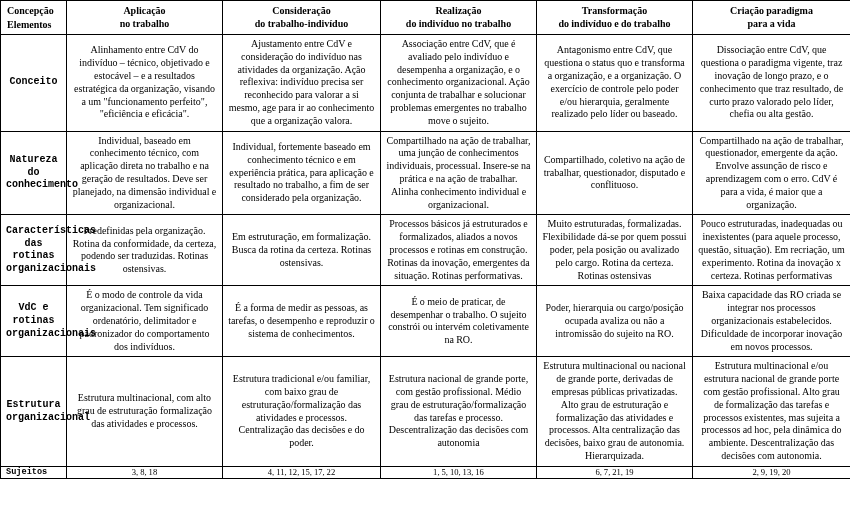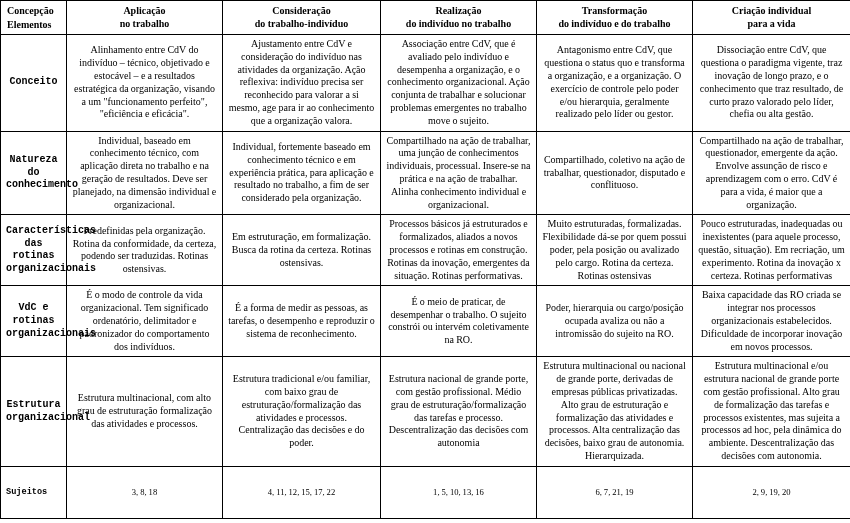--- a/index.html
+++ b/index.html
@@ -49,21 +49,21 @@
     hyphens: manual;
     font-family: Liberation Mono, monospace;
   }
   td.body-cell {
     text-align: justify;
     text-align-last: center;
     padding: 4px 6px;
   }
   tr.subjects td {
     text-align: center;
-    padding: 20px 5px;
+    padding: 0 5px;
     font-size: 8.6px;
   }
   tr.subjects td.rowhead {
     text-align: left;
   }
   .col0 { width: 66px; }
   .col1 { width: 156px; }
   .col2 { width: 158px; }
   .col3 { width: 156px; }
   .col4 { width: 156px; }
@@ -98,32 +98,32 @@
       </th>
       <th>
         <span class="hdr-line">Realização</span>
         <span class="hdr-line">do indivíduo no trabalho</span>
       </th>
       <th>
         <span class="hdr-line">Transformação</span>
         <span class="hdr-line">do indivíduo e do trabalho</span>
       </th>
       <th>
-        <span class="hdr-line">Criação individual</span>
+        <span class="hdr-line">Criação paradigma</span>
         <span class="hdr-line">para a vida</span>
       </th>
     </tr>
   </thead>
   <tbody>
     <tr>
       <td class="rowhead">Conceito</td>
       <td class="body-cell">Alinhamento entre CdV do indivíduo – técnico, objetivado e estocável – e a resultados estratégica da organização, visando a um "funcionamento perfeito", "eficiência e eficácia".</td>
       <td class="body-cell">Ajustamento entre CdV e consideração do indivíduo nas atividades da organização. Ação reflexiva: indivíduo precisa ser reconhecido para valorar a si mesmo, age para ir ao conhecimento que a organização valora.</td>
       <td class="body-cell">Associação entre CdV, que é avaliado pelo indivíduo e desempenha a organização, e o conhecimento organizacional. Ação conjunta de trabalhar e solucionar problemas emergentes no trabalho move o sujeito.</td>
-      <td class="body-cell">Antagonismo entre CdV, que questiona o status quo e transforma a organização, e a organização. O exercício de controle pelo poder e/ou hierarquia, geralmente realizado pelo líder ou gestor.</td>
+      <td class="body-cell">Antagonismo entre CdV, que questiona o status quo e transforma a organização, e a organização. O exercício de controle pelo poder e/ou hierarquia, geralmente realizado pelo líder ou baseado.</td>
       <td class="body-cell">Dissociação entre CdV, que questiona o paradigma vigente, traz inovação de longo prazo, e o conhecimento que traz resultado, de curto prazo valorado pelo líder, chefia ou alta gestão.</td>
     </tr>
     <tr>
       <td class="rowhead">Natureza do conhecimento</td>
       <td class="body-cell">Individual, baseado em conhecimento técnico, com aplicação direta no trabalho e na geração de resultados. Deve ser planejado, na dimensão individual e organizacional.</td>
       <td class="body-cell">Individual, fortemente baseado em conhecimento técnico e em experiência prática, para aplicação e resultado no trabalho, a fim de ser considerado pela organização.</td>
       <td class="body-cell">Compartilhado na ação de trabalhar, uma junção de conhecimentos individuais, processual. Insere-se na prática e na ação de trabalhar. Alinha conhecimento individual e organizacional.</td>
       <td class="body-cell">Compartilhado, coletivo na ação de trabalhar, questionador, disputado e conflituoso.</td>
       <td class="body-cell">Compartilhado na ação de trabalhar, questionador, emergente da ação. Envolve assunção de risco e aprendizagem com o erro. CdV é para a vida, é maior que a organização.</td>
     </tr>
@@ -131,21 +131,21 @@
       <td class="rowhead">Características das rotinas organizacionais</td>
       <td class="body-cell">Predefinidas pela organização. Rotina da conformidade, da certeza, podendo ser traduzidas. Rotinas ostensivas.</td>
       <td class="body-cell">Em estruturação, em formalização. Busca da rotina da certeza. Rotinas ostensivas.</td>
       <td class="body-cell">Processos básicos já estruturados e formalizados, aliados a novos processos e rotinas em construção. Rotinas da inovação, emergentes da situação. Rotinas performativas.</td>
       <td class="body-cell">Muito estruturadas, formalizadas. Flexibilidade dá-se por quem possui poder, pela posição ou avalizado pelo cargo. Rotina da certeza. Rotinas ostensivas</td>
       <td class="body-cell">Pouco estruturadas, inadequadas ou inexistentes (para aquele processo, questão, situação). Em recriação, um experimento. Rotina da inovação x certeza. Rotinas performativas</td>
     </tr>
     <tr>
       <td class="rowhead">VdC e rotinas organizacionais</td>
       <td class="body-cell">É o modo de controle da vida organizacional. Tem significado ordenatório, delimitador e padronizador do comportamento dos indivíduos.</td>
-      <td class="body-cell">É a forma de medir as pessoas, as tarefas, o desempenho e reproduzir o sistema de reconhecimento.</td>
+      <td class="body-cell">É a forma de medir as pessoas, as tarefas, o desempenho e reproduzir o sistema de conhecimentos.</td>
       <td class="body-cell">É o meio de praticar, de desempenhar o trabalho. O sujeito constrói ou intervém coletivamente na RO.</td>
       <td class="body-cell">Poder, hierarquia ou cargo/posição ocupada avaliza ou não a intromissão do sujeito na RO.</td>
       <td class="body-cell">Baixa capacidade das RO criada se integrar nos processos organizacionais estabelecidos. Dificuldade de incorporar inovação em novos processos.</td>
     </tr>
     <tr>
       <td class="rowhead">Estrutura organizacional</td>
       <td class="body-cell">Estrutura multinacional, com alto grau de estruturação formalização das atividades e processos.</td>
       <td class="body-cell">Estrutura tradicional e/ou familiar, com baixo grau de estruturação/formalização das atividades e processos. Centralização das decisões e do poder.</td>
       <td class="body-cell">Estrutura nacional de grande porte, com gestão profissional. Médio grau de estruturação/formalização das tarefas e processo. Descentralização das decisões com autonomia</td>
       <td class="body-cell">Estrutura multinacional ou nacional de grande porte, derivadas de empresas públicas privatizadas. Alto grau de estruturação e formalização das atividades e processos. Alta centralização das decisões, baixo grau de autonomia. Hierarquizada.</td>

